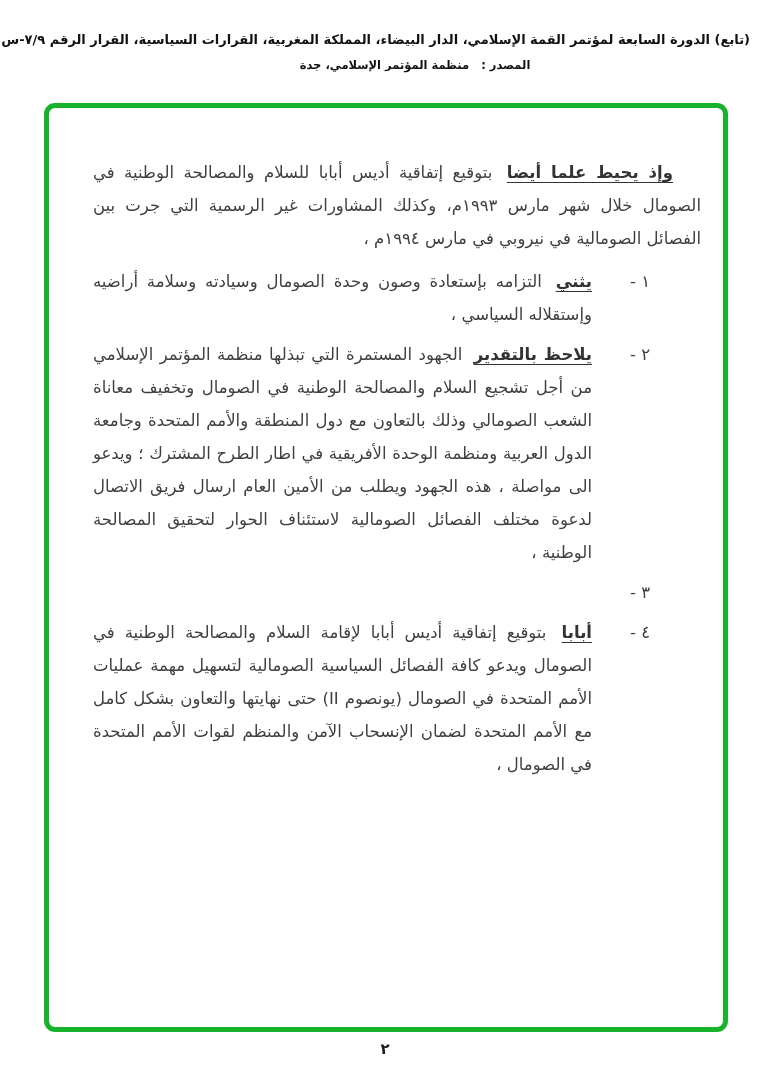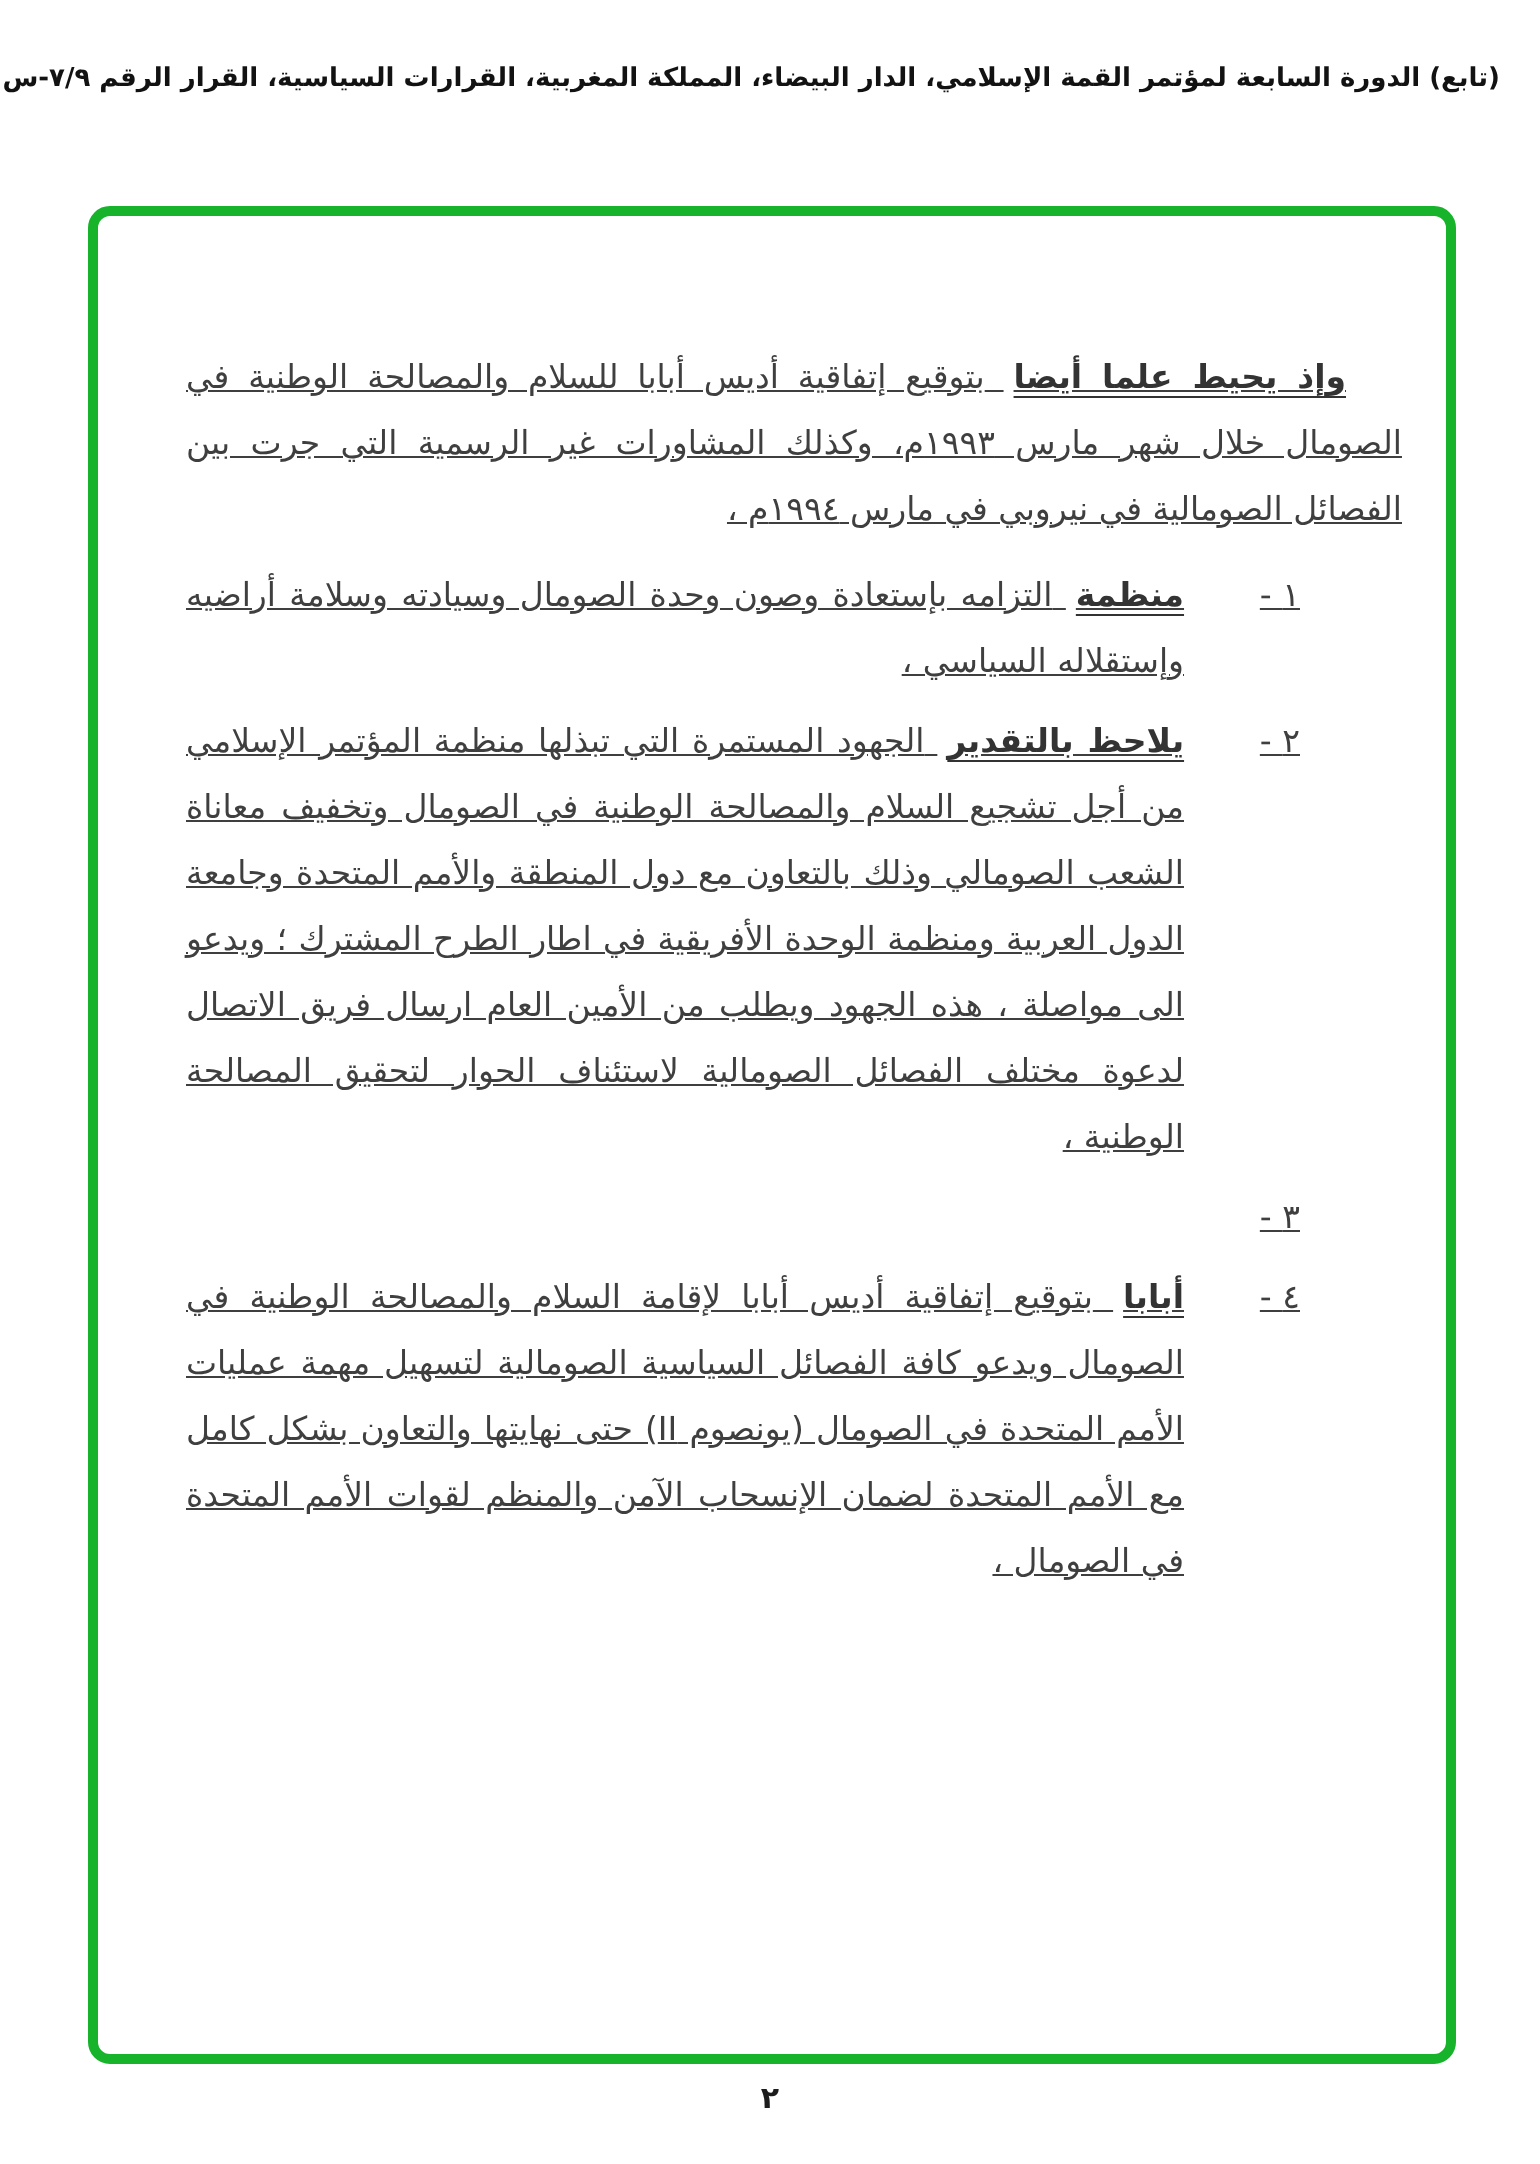--- a/index.html
+++ b/index.html
@@ -40,26 +40,25 @@
     top: 103px;
     width: 684px;
     height: 929px;
     box-sizing: border-box;
     border: 5px solid #17b32b;
     border-radius: 11px;
     overflow: hidden;
     background: #ffffff;
   }
   .content {
-    padding: 64px 22px 0 44px;
+    padding: 48px 22px 0 44px;
     font-size: 16.5px;
     line-height: 33px;
     color: #3f3f3f;
     text-align: justify;
-    text-decoration: underline;
   }
   .preamble {
     margin: 0 0 7px 0;
     text-indent: 28px;
   }
   .lead {
     font-weight: bold;
     text-decoration: underline;
     text-underline-offset: 4px;
     margin-left: 5px;
@@ -88,39 +87,43 @@
     color: #1c1c1c;
   }
 </style>
 </head>
 <body>
 
 <div class="page">
 
   <div class="doc-header">
     <div class="header-line">(تابع) الدورة السابعة لمؤتمر القمة الإسلامي، الدار البيضاء، المملكة المغربية، القرارات السياسية، القرار الرقم ٧/٩-س (ق.أ)</div>
+    <div class="source-line">
+      <span class="src-label">المصدر :</span>
+      <span>منظمة المؤتمر الإسلامي، جدة</span>
+    </div>
   </div>
 
   <div class="green-box">
     <div class="content">
 
       <p class="preamble">
         <span class="lead">وإذ يحيط علما أيضا</span>
         <span>بتوقيع إتفاقية أديس أبابا للسلام والمصالحة الوطنية في الصومال خلال شهر مارس ١٩٩٣م، وكذلك المشاورات غير الرسمية التي جرت بين الفصائل الصومالية في نيروبي في مارس ١٩٩٤م ،</span>
       </p>
 
 
 
 
       <div class="items">
 
         <div class="item">
           <span class="item-num">١ -</span>
           <p class="item-text">
-            <span class="lead">منظمة</span>
+            <span class="lead">يثني</span>
             <span>التزامه بإستعادة وصون وحدة الصومال وسيادته وسلامة أراضيه وإستقلاله السياسي ،</span>
           </p>
         </div>
 
         <div class="item">
           <span class="item-num">٢ -</span>
           <p class="item-text">
             <span class="lead">يلاحظ بالتقدير</span>
             <span>الجهود المستمرة التي تبذلها منظمة المؤتمر الإسلامي من أجل تشجيع السلام والمصالحة الوطنية في الصومال وتخفيف معاناة الشعب الصومالي وذلك بالتعاون مع دول المنطقة والأمم المتحدة وجامعة الدول العربية ومنظمة الوحدة الأفريقية في اطار الطرح المشترك ؛ ويدعو الى مواصلة ، هذه الجهود ويطلب من الأمين العام ارسال فريق الاتصال لدعوة مختلف الفصائل الصومالية لاستئناف الحوار لتحقيق المصالحة الوطنية ،</span>
           </p>

